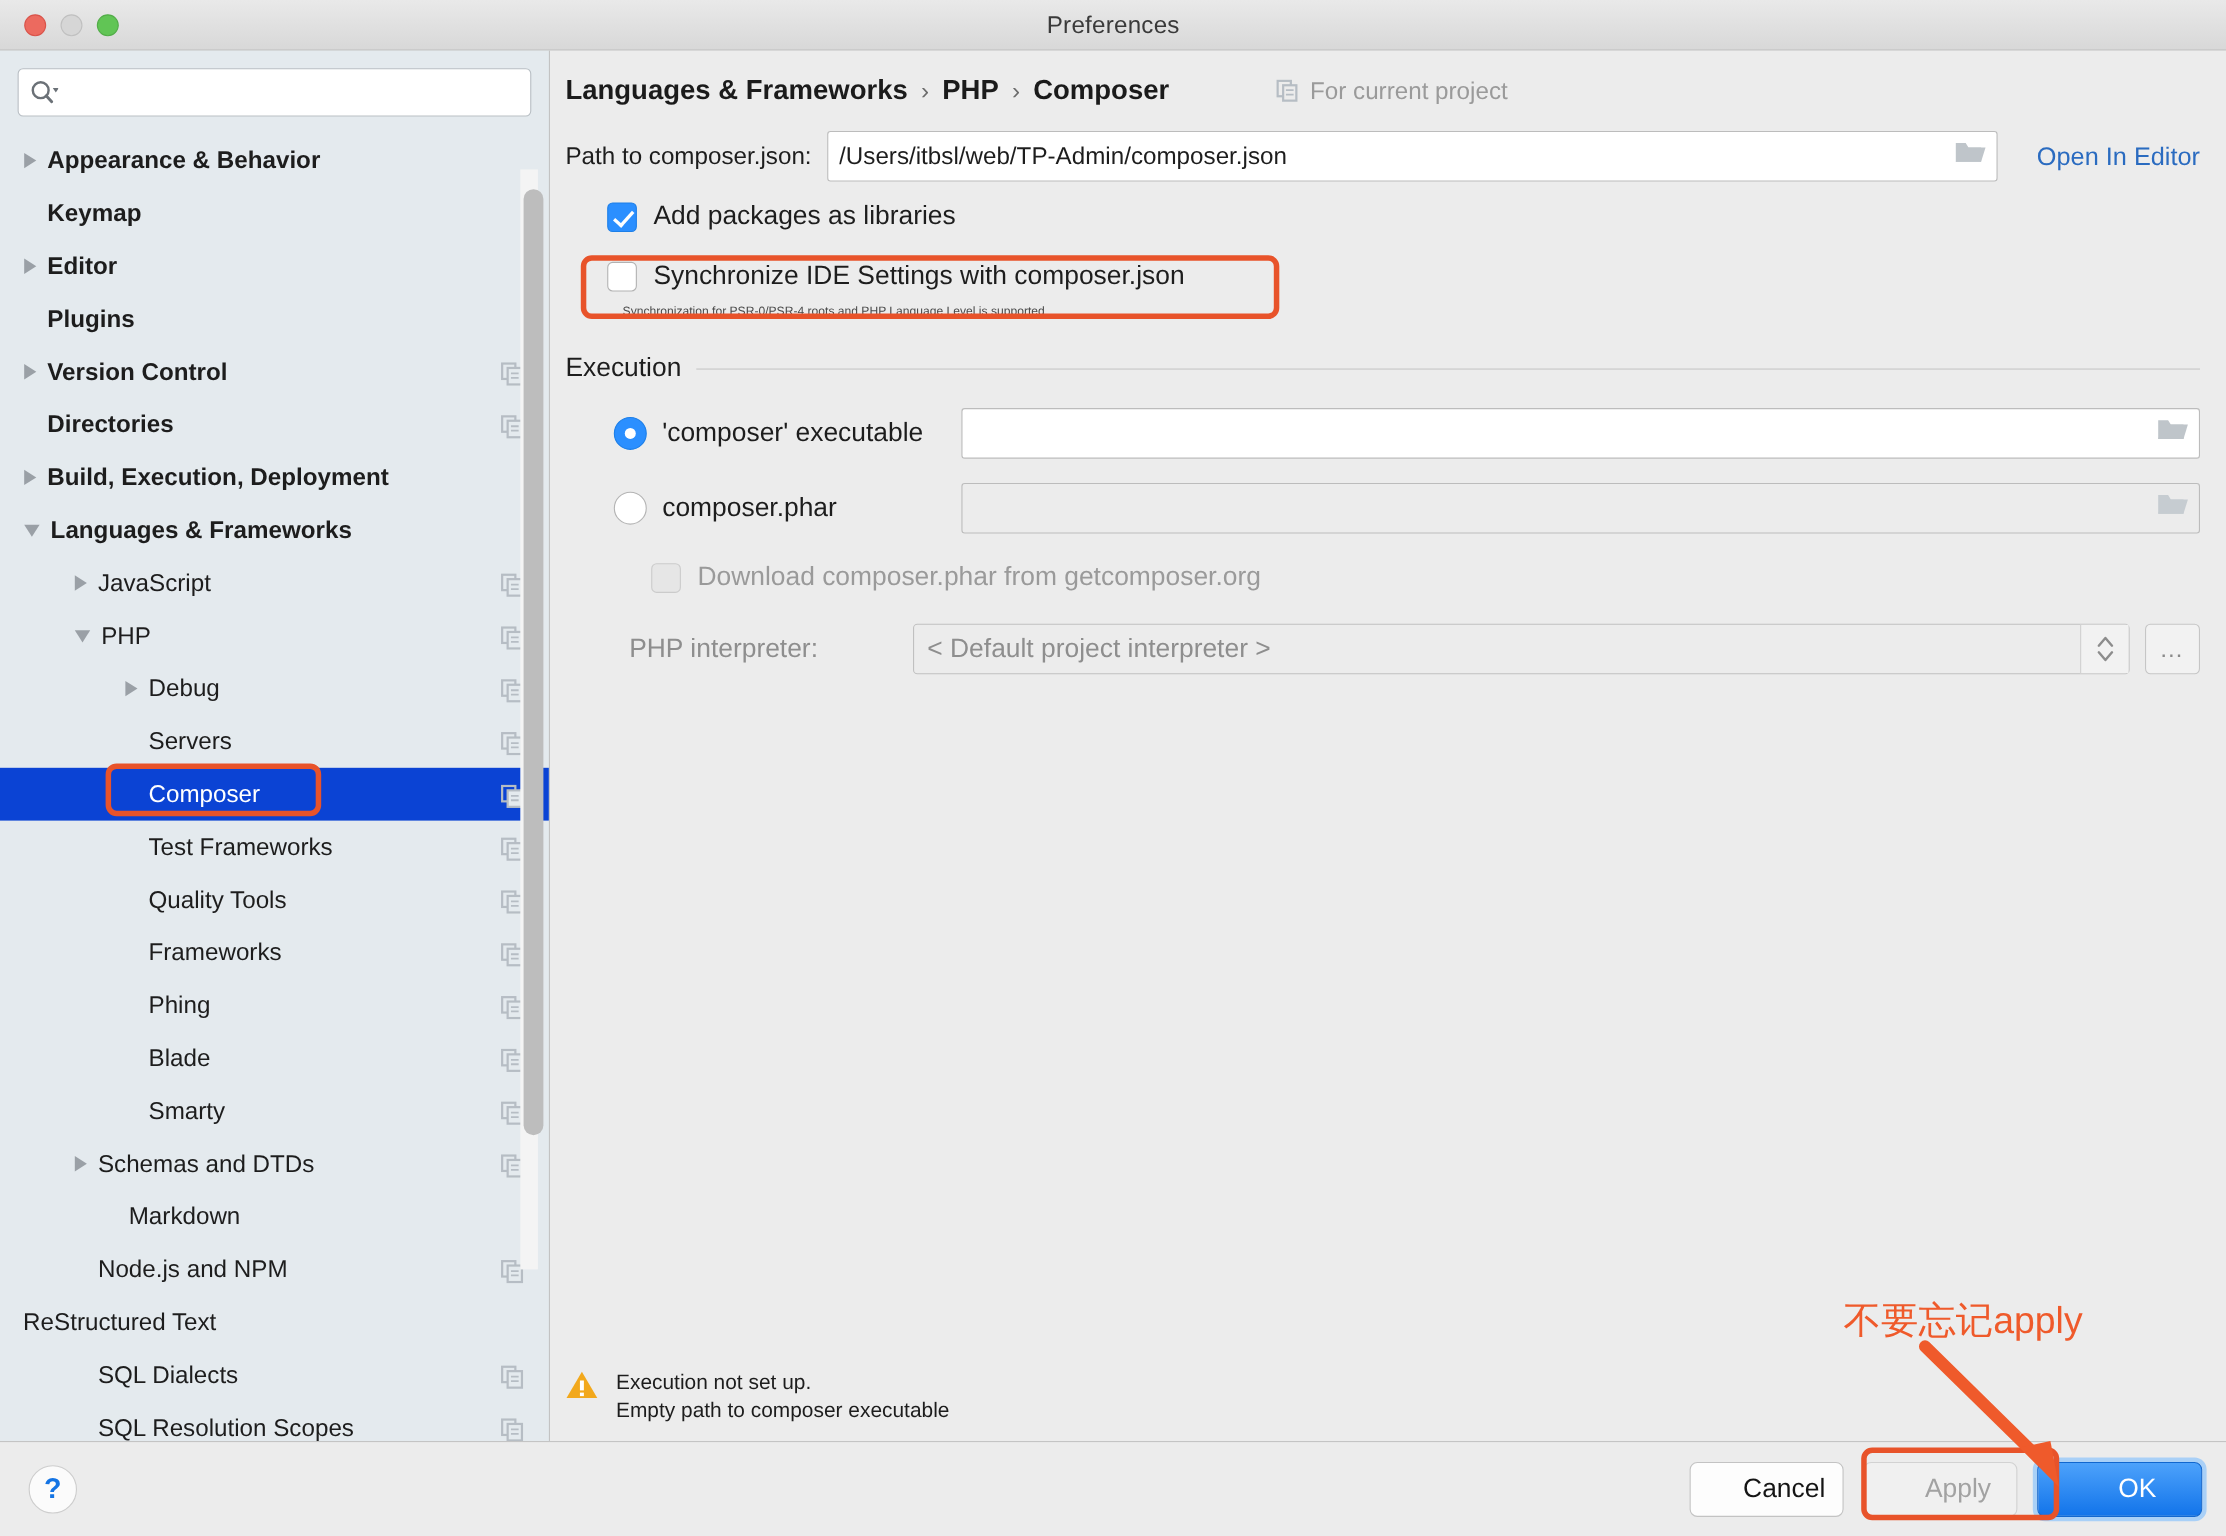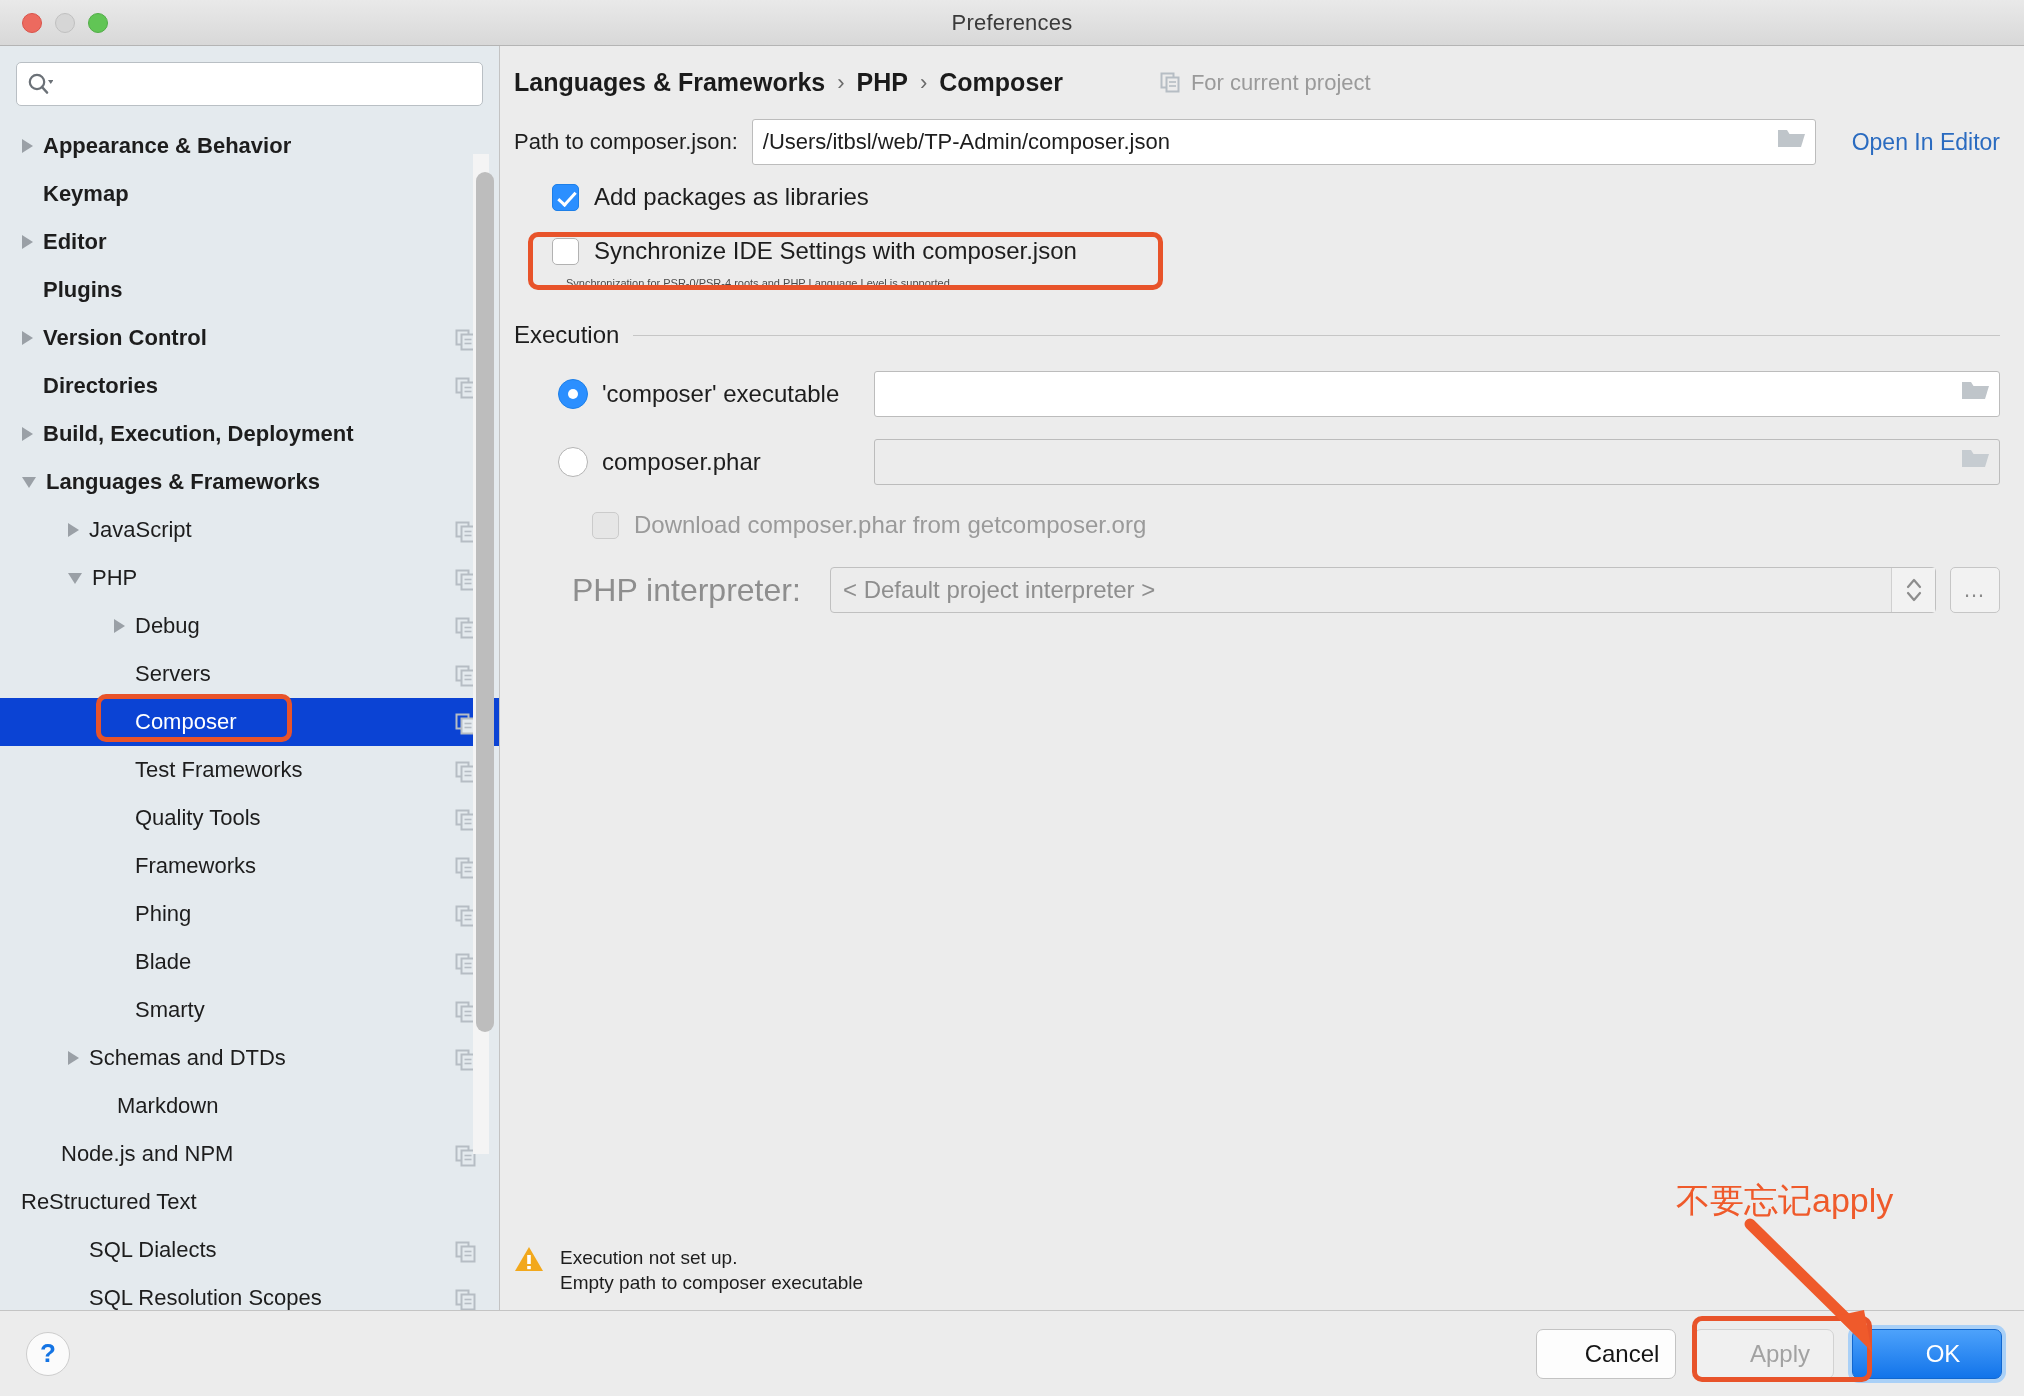--- a/index.html
+++ b/index.html
@@ -173,21 +173,21 @@
   .radio.on { background: #2b8fff; border-color: #1d7fe8; }
   .radio.on:after {
     content: ""; position: absolute; left: 9px; top: 9px;
     width: 10px; height: 10px; border-radius: 50%; background: #fff;
   }
   .radio-label { font-size: 24px; color: #1d1d1d; width: 272px; }
 
   #download-row { display: flex; align-items: center; gap: 15px; margin-top: 26px; margin-left: 78px; }
 
   #interp-row { display: flex; align-items: center; margin-top: 28px; padding-right: 24px; }
-  #interp-label { font-size: 32px; color: #8e8e8e; margin-left: 58px; width: 258px; }
+  #interp-label { font-size: 24px; color: #8e8e8e; margin-left: 58px; width: 258px; }
   #interp-combo {
     flex: 1; height: 46px; background: #ececec;
     border: 1px solid #c0c0c0; border-radius: 4px;
     display: flex; align-items: center; padding-left: 12px;
     font-size: 24px; color: #8e8e8e;
   }
   #interp-value { flex: 1; }
   #stepper {
     width: 44px; height: 44px; flex: 0 0 auto;
     background: #f2f2f2; border-left: 1px solid #d0d0d0;
@@ -445,21 +445,21 @@
                 <rect x="1.5" y="1.5" width="12" height="14" fill="none" stroke="#b6bdc4" stroke-width="2"></rect>
                 <rect x="6.5" y="5.5" width="13" height="15" fill="#e4eaee" stroke="#b6bdc4" stroke-width="2"></rect>
                 <line x1="9.5" y1="10.5" x2="16.5" y2="10.5" stroke="#b6bdc4" stroke-width="1.6"></line>
                 <line x1="9.5" y1="14.5" x2="16.5" y2="14.5" stroke="#b6bdc4" stroke-width="1.6"></line>
               </svg></span>
           </div>
           <div class="tree-row" style="padding-left: 68px; gap: 28px;">
             <span class="arrow-blank"></span>
             <span class="tree-label">Markdown</span>
           </div>
-          <div class="tree-row" style="padding-left: 40px;">
+          <div class="tree-row" style="padding-left: 68px;">
             <span class="arrow-blank"></span>
             <span class="tree-label">Node.js and NPM</span>
             <span class="copy-icon"><svg width="22" height="22" viewBox="0 0 22 22">
                 <rect x="1.5" y="1.5" width="12" height="14" fill="none" stroke="#b6bdc4" stroke-width="2"></rect>
                 <rect x="6.5" y="5.5" width="13" height="15" fill="#e4eaee" stroke="#b6bdc4" stroke-width="2"></rect>
                 <line x1="9.5" y1="10.5" x2="16.5" y2="10.5" stroke="#b6bdc4" stroke-width="1.6"></line>
                 <line x1="9.5" y1="14.5" x2="16.5" y2="14.5" stroke="#b6bdc4" stroke-width="1.6"></line>
               </svg></span>
           </div>
           <div class="tree-row" style="">

